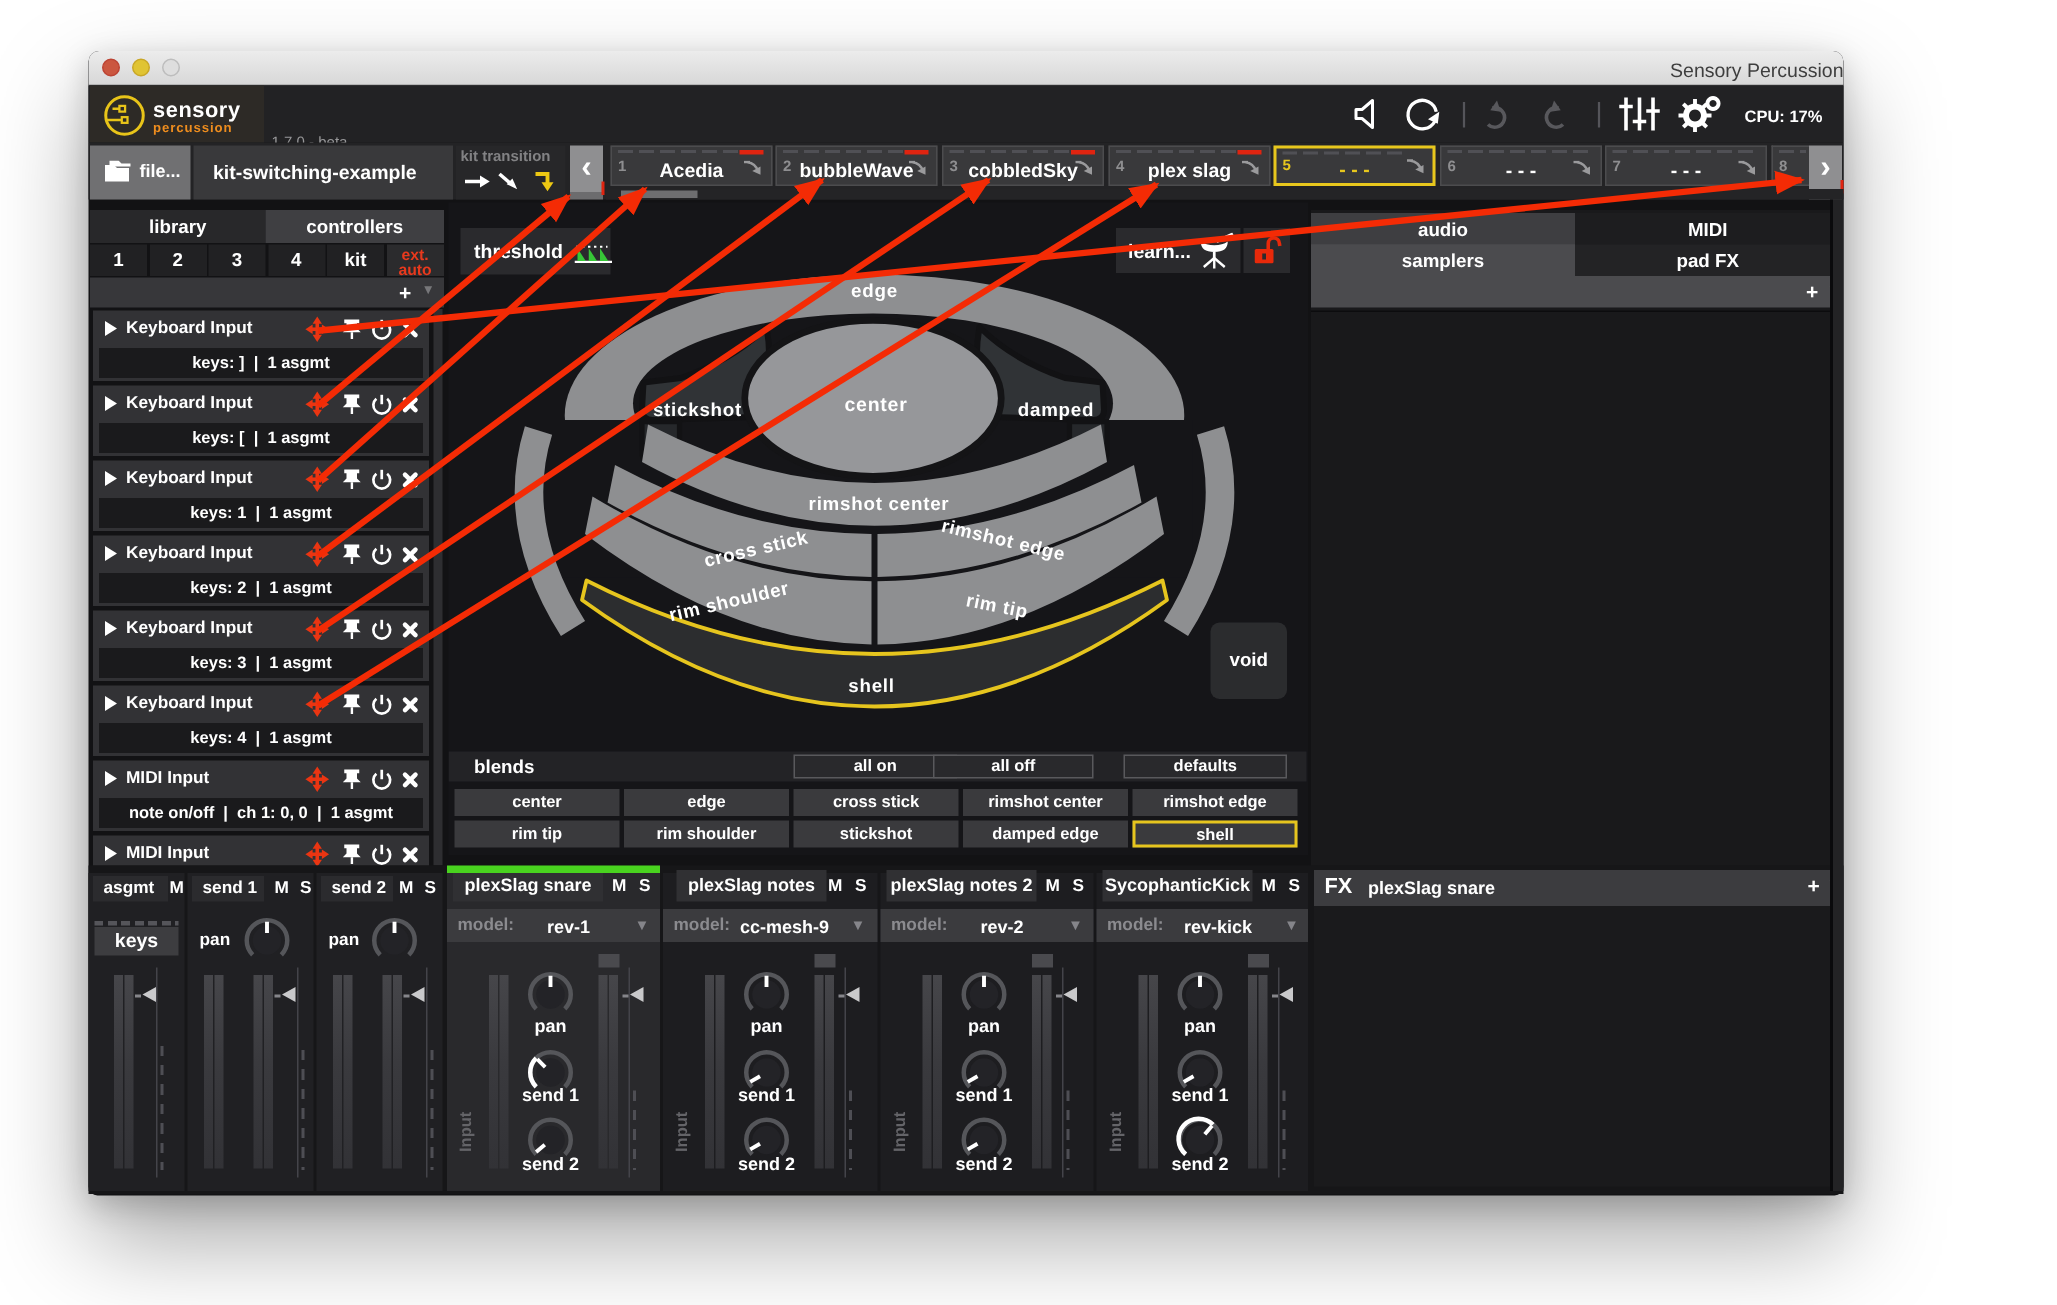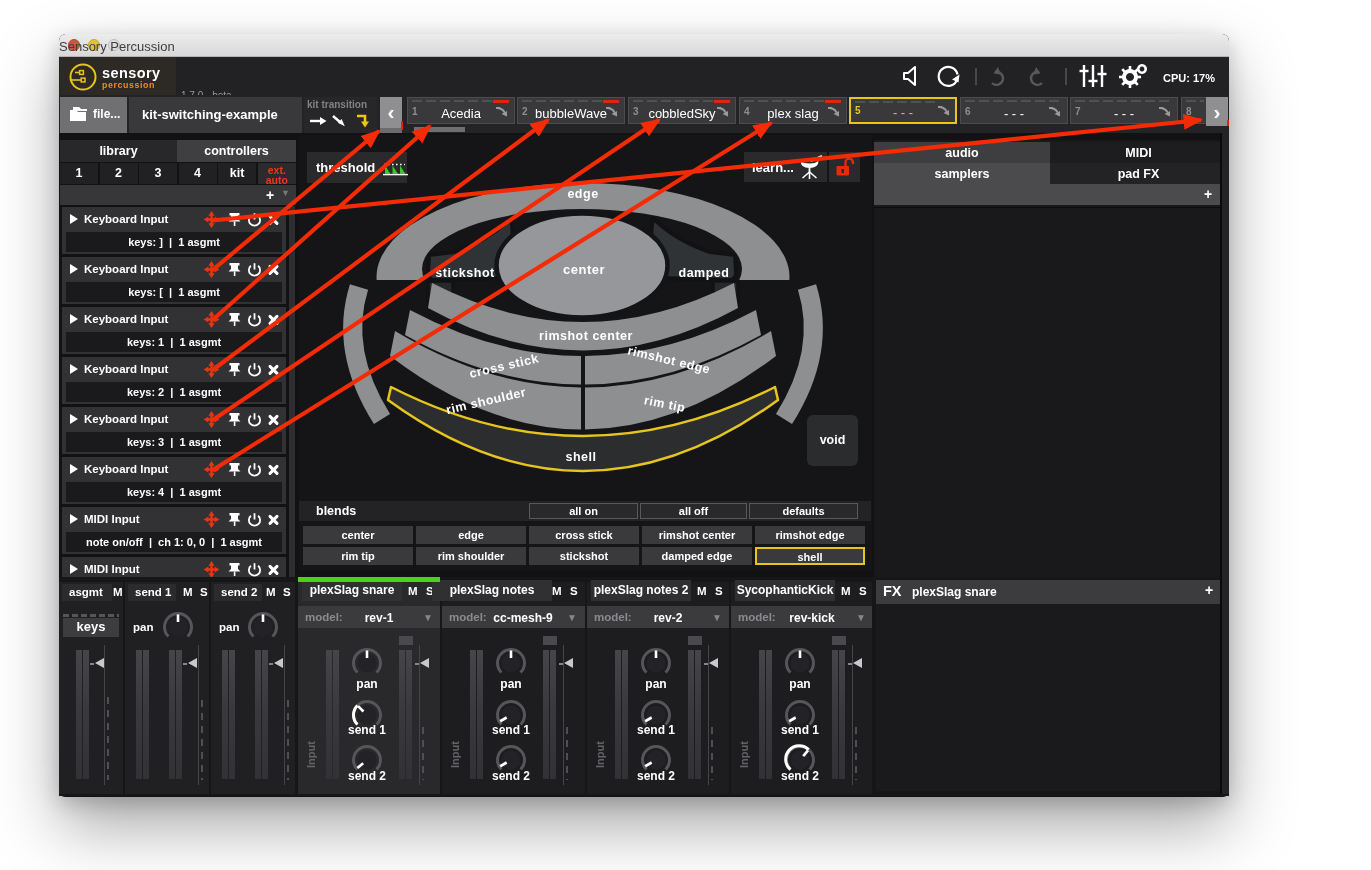--- a/index.html
+++ b/index.html
@@ -1,34 +1,34 @@
 <!DOCTYPE html>
 <html><head>
 <meta charset="utf-8">
 <style>
 *{margin:0;padding:0;box-sizing:border-box}
 html,body{width:1371px;height:870px;background:#fff;font-family:"Liberation Sans",sans-serif;overflow:hidden;position:relative}
 .a{position:absolute}
 .win{left:59px;top:34px;width:1170px;height:763px;border-radius:7px 7px 6px 6px;background:#121214;box-shadow:0 30px 65px rgba(0,0,0,.34),0 6px 20px rgba(0,0,0,.18)}
 .titlebar{left:0;top:0;width:1170px;height:23px;border-radius:7px 7px 0 0;background:linear-gradient(#ececec,#d8d8d8);border-bottom:1px solid #b4b4b4}
 .tl{width:12px;height:12px;border-radius:50%;top:5px}
-.title{width:100%;text-align:left;top:5px;font-size:13px;color:#3e3e3e}
+.title{width:100%;text-align:right;top:5px;font-size:13px;color:#3e3e3e}
 
 .hdr{left:0;top:23px;width:1170px;height:38px;background:#222224}
 .logoblk{left:1px;top:23px;width:116px;height:38px;background:#2d2a26}
 
 .row2{left:0;top:61px;width:1170px;height:38px;background:#232325}
 .filebtn{left:1px;top:2px;width:67px;height:36px;background:#707072;color:#fff;font-weight:bold;font-size:12px}
 .kitname{left:70px;top:2px;width:173px;height:36px;background:#39393b;color:#fff;font-weight:bold;font-size:13px;line-height:36px;padding-left:13px}
 .kt{left:245px;top:2px;width:73px;height:36px;background:#272729}
 .chev{top:2px;width:22px;height:31px;background:#8f8f91;color:#fff;font-weight:bold;font-size:21px;text-align:center;line-height:29px}
 .chevb{top:33px;width:22px;height:5px;background:#6c6c6e}
 .tab{top:63px;width:108px;height:27px;background:#39393b;border:1px solid #4c4c4e}
 .tabnum{left:4px;top:8px;font-size:10px;font-weight:bold;color:#8e8e90}
-.tabname{width:100%;text-align:center;top:8px;font-size:13px;font-weight:normal;color:#fff}
+.tabname{width:100%;text-align:center;top:8px;font-size:13px;font-weight:bold;color:#fff}
 .tabdash{left:4px;top:2px;height:2px;background:repeating-linear-gradient(90deg,#505055 0 10px,transparent 10px 14px)}
 .tabred{top:2px;height:3px;background:#e02410}
 .tscroll{top:92px;height:7px;background:#242426}
 
 .lp{left:1px;top:106px;width:236px;height:437px;background:#121214;overflow:hidden}
 .ltab{top:0;height:22px;font-size:12.5px;font-weight:bold;color:#fff;text-align:center;line-height:22px}
 .numbtn{top:23px;height:21px;background:#212123;color:#fff;font-weight:bold;font-size:12.5px;text-align:center;line-height:21px}
 .plusrow{left:0;top:45px;width:236px;height:20px;background:#37373a}
 .card{left:2px;width:224px;height:47px;background:#323235}
 .chead{left:0;top:0;width:224px;height:24px;color:#fff;font-size:11.5px;font-weight:bold;line-height:24px}
@@ -530,21 +530,21 @@
         <rect x="0.5" y="9" width="12.5" height="9.5" rx="1" fill="#e8290a"></rect>
         <rect x="5.5" y="12" width="2.5" height="4" fill="#2a2a2d"></rect>
         <path d="M9.5 9 L9.5 5.5 A 3.7 3.7 0 0 1 16.9 5.2 L 17.2 7" stroke="#e8290a" stroke-width="2.4" fill="none"></path>
       </svg>
     </div>
     <div class="a" style="left:508px;top:280px;width:51px;height:51px;background:#2b2c2e;border-radius:6px;color:#fff;font-weight:bold;font-size:12.5px;text-align:center;line-height:51px">void</div>
     <div class="a blbar" style="left:0;top:366px;width:572px;height:20px">
       <span class="a" style="left:17px;top:3px;color:#fff;font-weight:bold;font-size:12.5px">blends</span>
     </div>
     <div class="a blbtn" style="left:230px;top:368px;width:109px;height:16px;line-height:14px">all on</div>
-    <div class="a blbtn" style="left:341px;top:368px;width:107px;height:16px;line-height:14px">all off</div>
+    <div class="a blbtn" style="left:323px;top:368px;width:107px;height:16px;line-height:14px">all off</div>
     <div class="a blbtn" style="left:450px;top:368px;width:109px;height:16px;line-height:14px">defaults</div>
     <div class="a blcell" style="left:4px;top:391px;width:110px;height:18px;line-height:18px">center</div>
     <div class="a blcell" style="left:117px;top:391px;width:110px;height:18px;line-height:18px">edge</div>
     <div class="a blcell" style="left:230px;top:391px;width:110px;height:18px;line-height:18px">cross stick</div>
     <div class="a blcell" style="left:343px;top:391px;width:110px;height:18px;line-height:18px">rimshot center</div>
     <div class="a blcell" style="left:456px;top:391px;width:110px;height:18px;line-height:18px">rimshot edge</div>
     <div class="a blcell" style="left:4px;top:412px;width:110px;height:18px;line-height:18px">rim tip</div>
     <div class="a blcell" style="left:117px;top:412px;width:110px;height:18px;line-height:18px">rim shoulder</div>
     <div class="a blcell" style="left:230px;top:412px;width:110px;height:18px;line-height:18px">stickshot</div>
     <div class="a blcell" style="left:343px;top:412px;width:110px;height:18px;line-height:18px">damped edge</div>
@@ -646,21 +646,21 @@
     <div class="a klabel" style="left:283px;top:146px;width:50px">send 1</div>
     <div class="a klabel" style="left:283px;top:192px;width:50px">send 2</div>
     <div class="a" style="left:340px;top:59px;width:14px;height:9px;background:#4a4a4e"></div>
     <div class="a" style="left:340px;top:73px;width:6px;height:129px;background:linear-gradient(#46464a,#3a3a3e 45%,#323236)"></div>
       <div class="a" style="left:347px;top:73px;width:6px;height:129px;background:linear-gradient(#46464a,#3a3a3e 45%,#323236)"></div>
     <div class="a" style="left:360px;top:68px;width:1px;height:140px;background:#44444a"></div>
       <div class="a" style="left:363px;top:150px;width:2px;height:53px;background:repeating-linear-gradient(#4e4e54 0 7px,transparent 7px 13px)"></div>
     <div class="a" style="left:356px;top:86px;width:4px;height:2px;background:#85858a"></div>
       <div class="a fadtri" style="left:361px;top:81px"></div>
     <div class="a sstrip" style="left:383px;width:143px;background:#1d1d20"></div>
-    <div class="a titlechip" style="left:373px;width:120px">plexSlag notes</div>
+    <div class="a titlechip" style="left:392px;width:100px">plexSlag notes</div>
     <span class="a ms" style="left:493px;top:8px">M</span>
     <span class="a ms" style="left:511px;top:8px">S</span>
     <div class="a modelrow" style="left:383px;width:143px"></div>
     <span class="a" style="left:390px;top:34px;color:#8b8b8f;font-size:11.5px;font-weight:bold">model:</span>
     <div class="a" style="left:428px;top:34px;width:72px;text-align:center;color:#fff;font-size:12px;font-weight:bold">cc-mesh-9</div>
     <span class="a" style="left:508px;top:35px;color:#85858a;font-size:10px">▼</span>
     <div class="a" style="left:411px;top:73px;width:6px;height:129px;background:linear-gradient(#46464a,#3a3a3e 45%,#323236)"></div>
       <div class="a" style="left:418px;top:73px;width:6px;height:129px;background:linear-gradient(#46464a,#3a3a3e 45%,#323236)"></div>
     <div class="a inputlbl" style="left:379px;top:168px;width:34px">Input</div>
     <svg class="a" style="left:435px;top:69px" width="34" height="34" viewBox="0 0 34 34">

